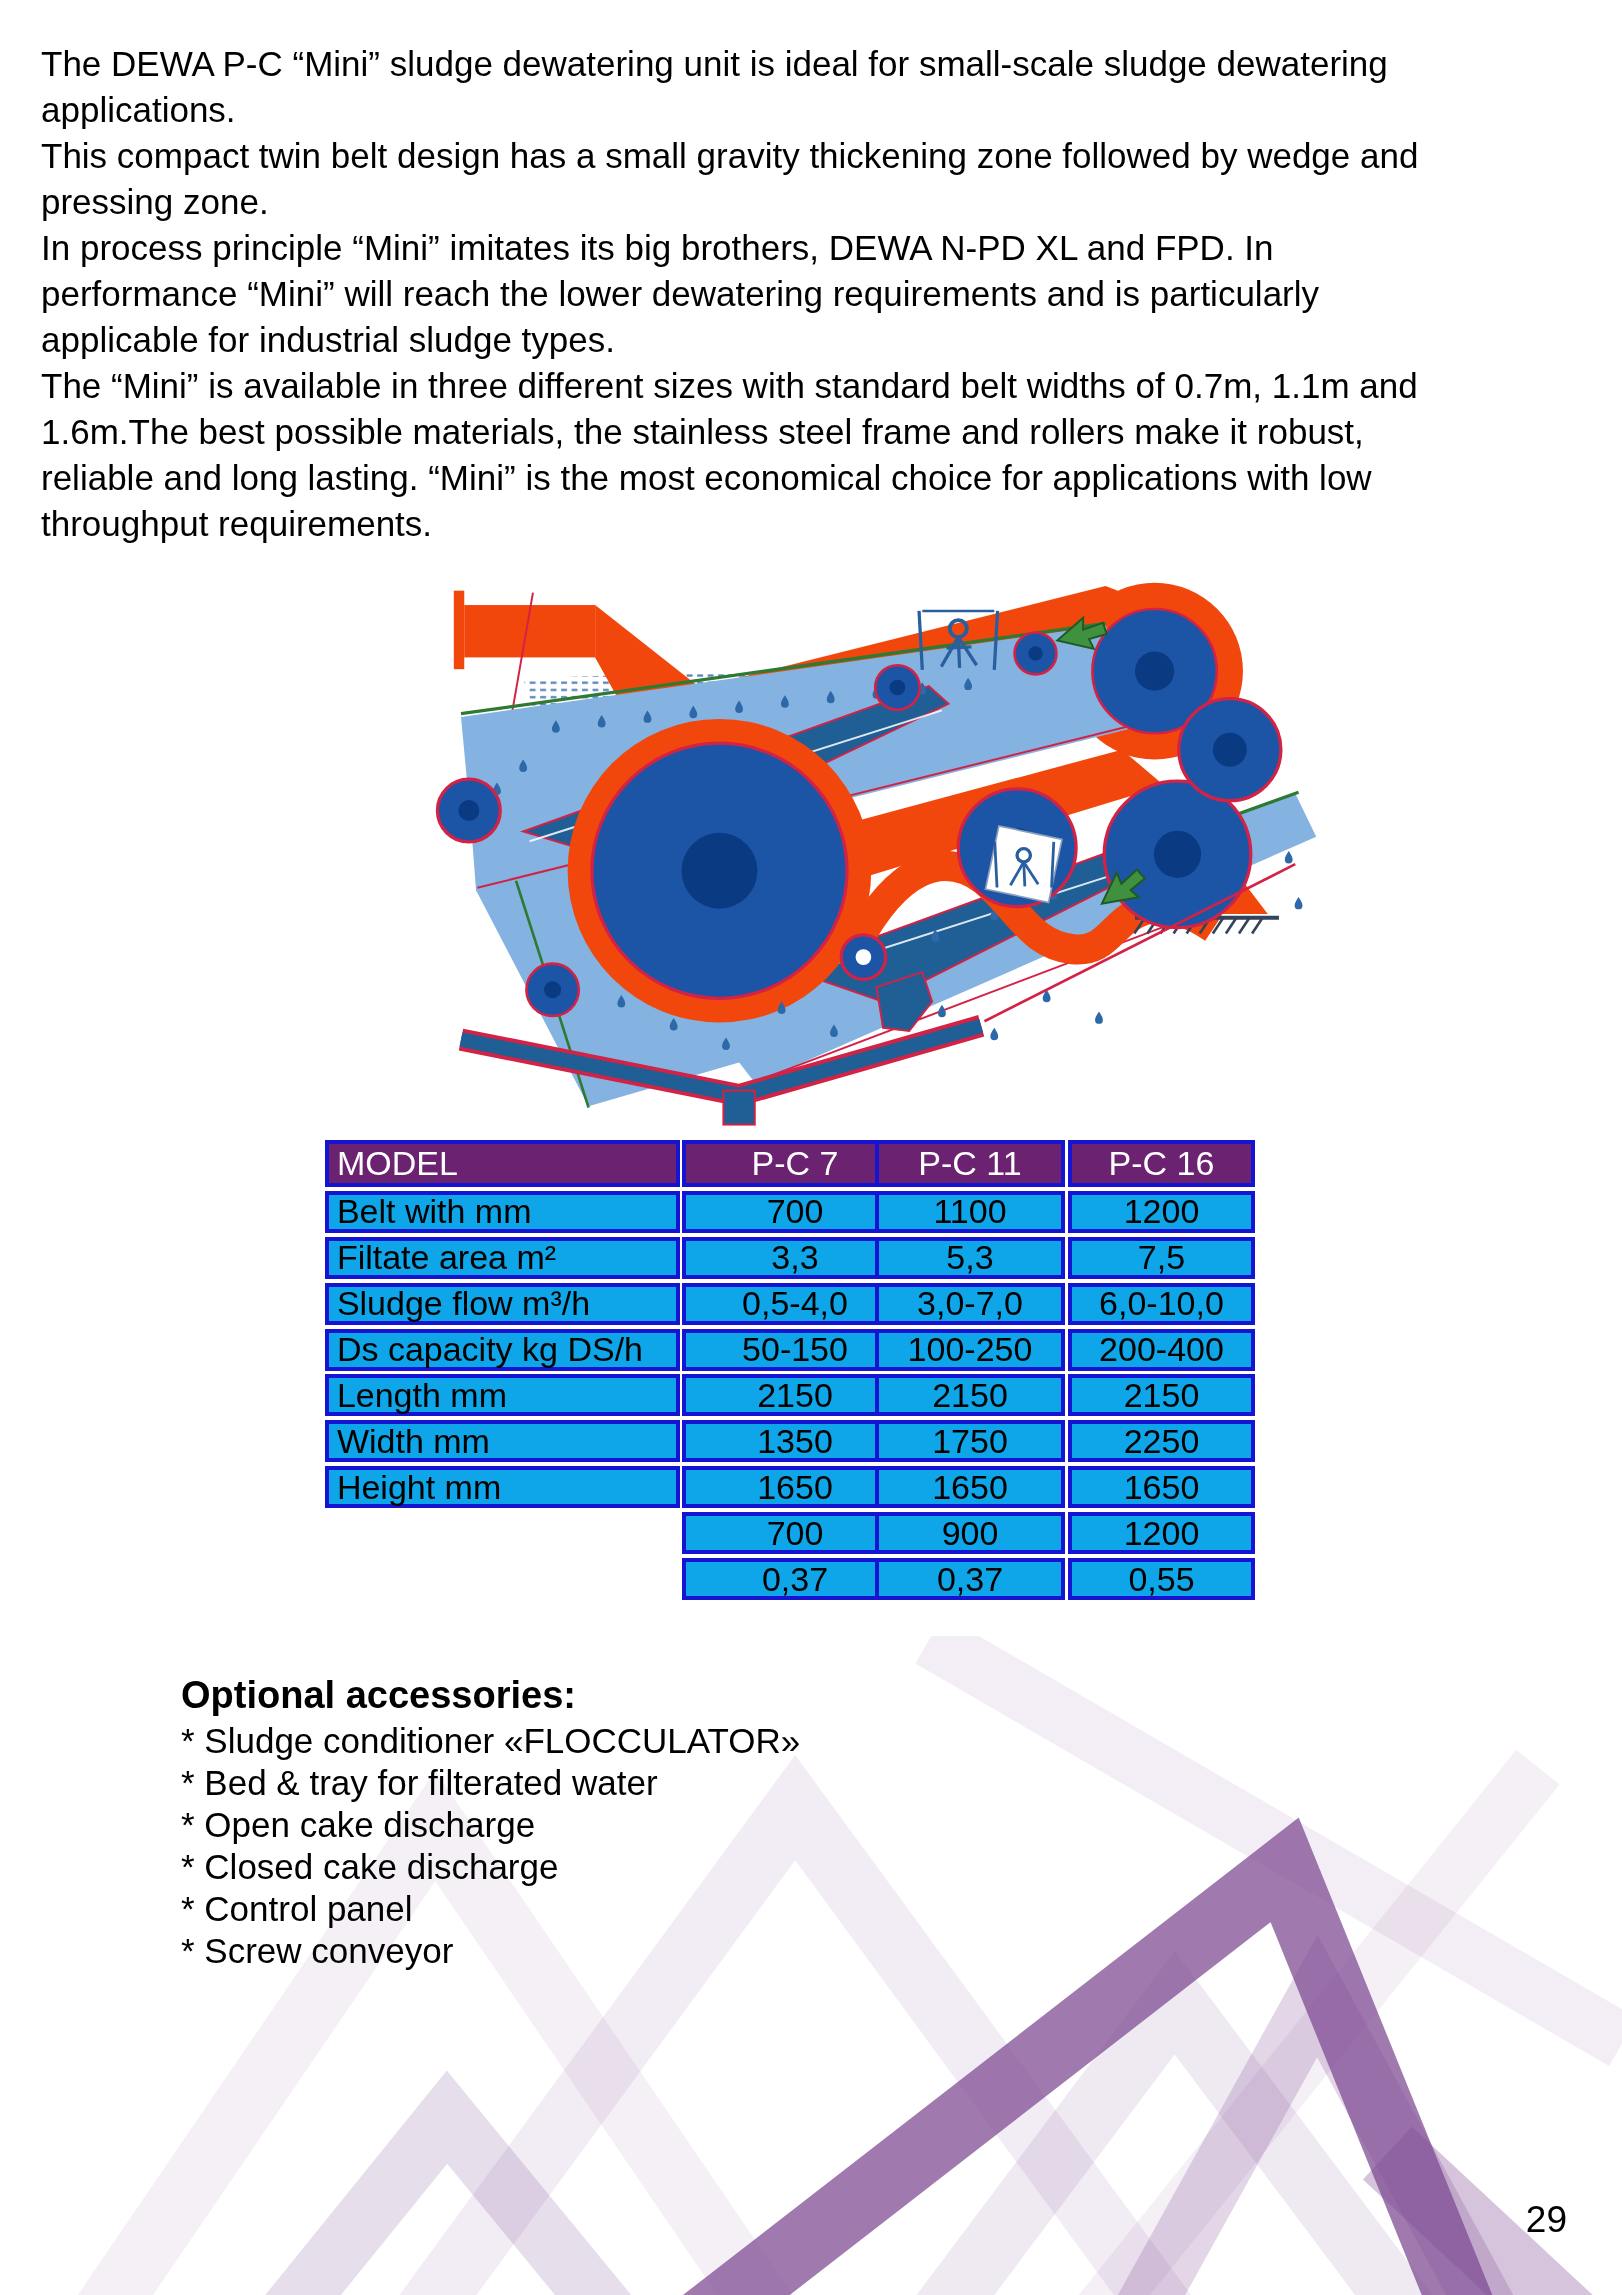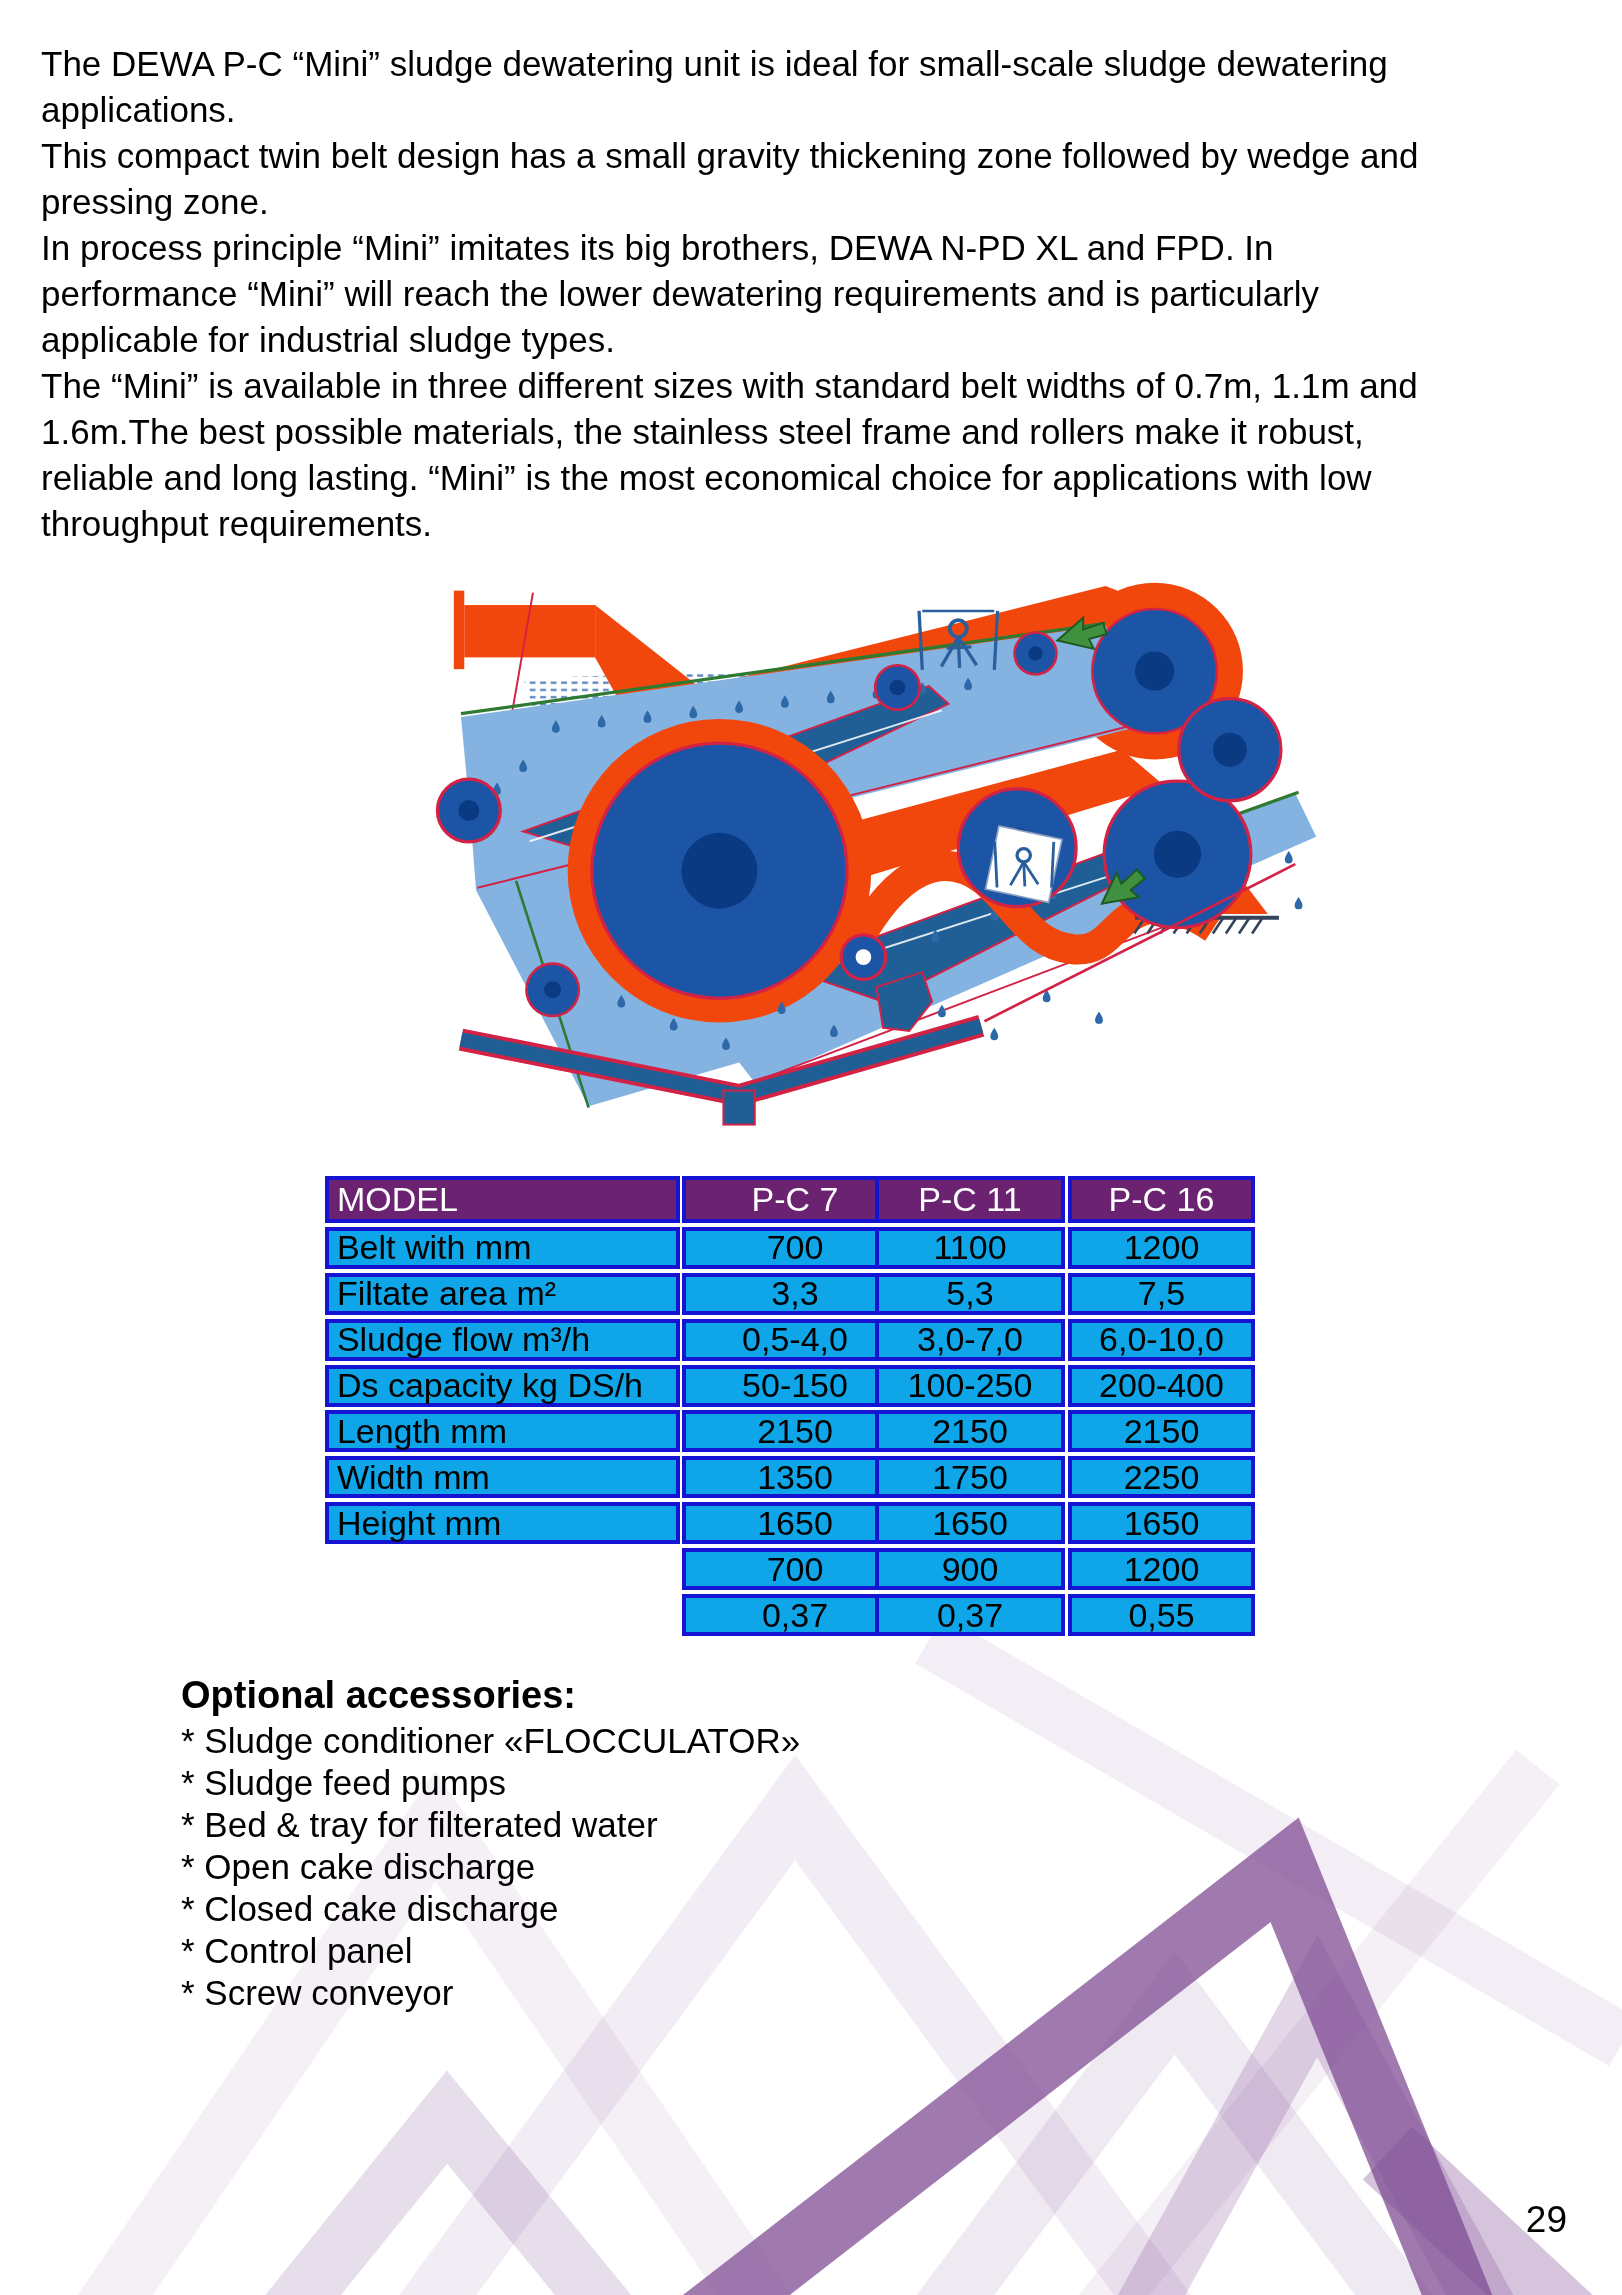--- a/index.html
+++ b/index.html
@@ -3,21 +3,21 @@
 <meta charset="utf-8">
 <style>
   html,body{margin:0;padding:0;background:#888;}
   .page{position:relative;width:1623px;height:2295px;background:#ffffff;overflow:hidden;
         font-family:"Liberation Sans",sans-serif;color:#000;}
   
   .intro{position:absolute;left:41px;top:41px;font-size:35px;line-height:46px;white-space:pre;}
   
   .diagram{position:absolute;left:425px;top:550px;}
   
-  .spec-table{position:absolute;left:325px;top:1176px;width:936px;height:465px;}
+  .spec-table{position:absolute;left:325px;top:1140px;width:936px;height:465px;}
   .spec-col{position:absolute;top:0;display:flex;flex-direction:column;gap:3.9px;}
   .col-label{left:0;width:355px;}
   .col-1{left:357px;width:226px;text-align:right;}
   .col-2{left:550px;width:190px;}
   .col-3{left:743px;width:187px;}
   .cell{box-sizing:border-box;border:4.6px solid #1414d2;background:#0ea5e9;height:42px;
         display:flex;align-items:center;font-size:34px;}
   .cell.head{background:#6b2371;color:#ffffff;height:47px;}
   .label-cell{justify-content:flex-start;padding-left:7.9px;}
   .value-cell{justify-content:center;}
@@ -277,21 +277,20 @@
       <polyline points="420,1060 683,735 950,1060" stroke-width="90" opacity="0.18"></polyline>
       <polyline points="1730,1060 2013,550 2290,1060" stroke-width="90" opacity="0.22"></polyline>
       <polyline points="2120,790 2480,1125" stroke-width="110" opacity="0.32"></polyline>
       <polyline points="1050,1065 1963,357 2250,1065" stroke-width="100" opacity="0.72"></polyline>
     </g>
   </svg>
 
   <div class="accessories">
     <div class="acc-heading">Optional accessories:</div>
     <div class="acc-item">* Sludge conditioner «FLOCCULATOR»</div>
-    <div class="acc-item">* Sludge feed pumps</div>
     <div class="acc-item">* Bed &amp; tray for filterated water</div>
     <div class="acc-item">* Open cake discharge</div>
     <div class="acc-item">* Closed cake discharge</div>
     <div class="acc-item">* Control panel</div>
     <div class="acc-item">* Screw conveyor</div>
   </div>
 
   <div class="page-number">29</div>
 
 </div>

